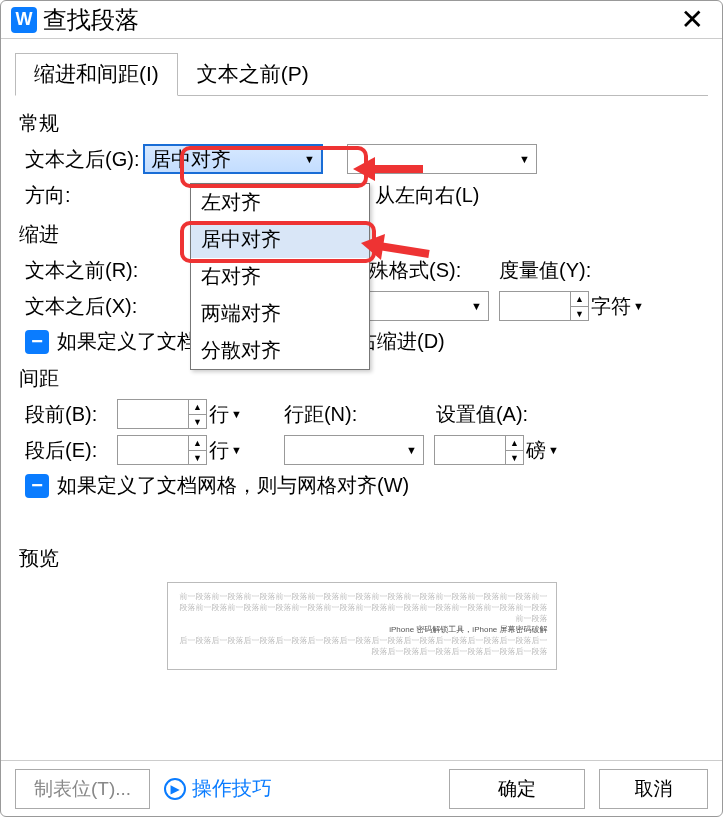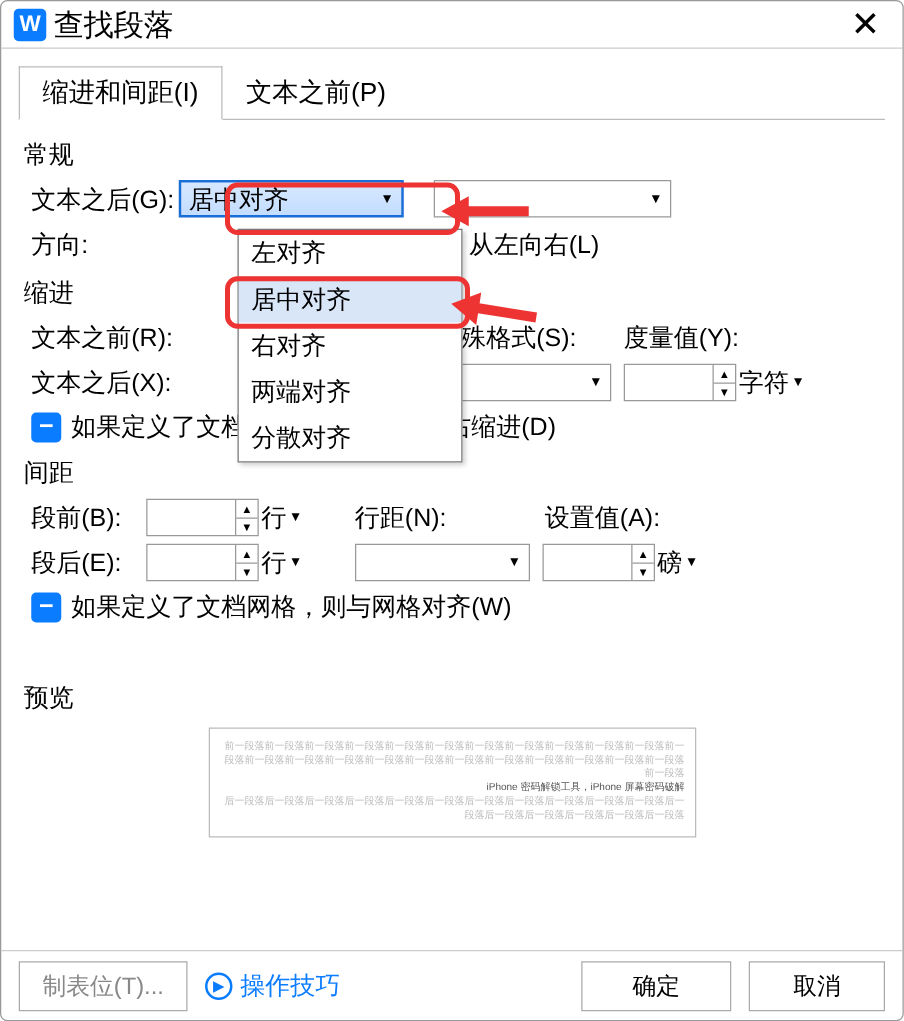--- a/index.html
+++ b/index.html
@@ -209,15 +209,15 @@
   <polygon points="2,17 26,8 22,34" class="arrow-head"></polygon>
 </svg>
 
 <div class="footer">
   <button class="f-btn" style="color:#888">制表位(T)...</button>
   <div class="tips">
     <span class="tips-icon">▶</span>
     <span>操作技巧</span>
   </div>
   <div class="sp"></div>
-  <button class="f-btn" style="width:120px;justify-content:center">确定</button>
+  <button class="f-btn" style="width:136px;justify-content:center">确定</button>
   <button class="f-btn" style="width:109px;justify-content:center">取消</button>
 </div>
 
 </body></html>

